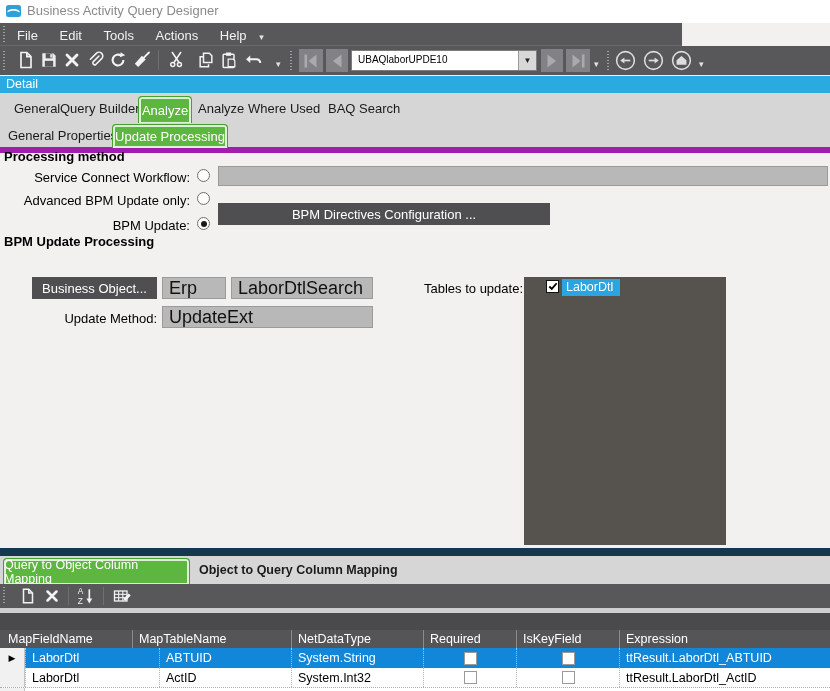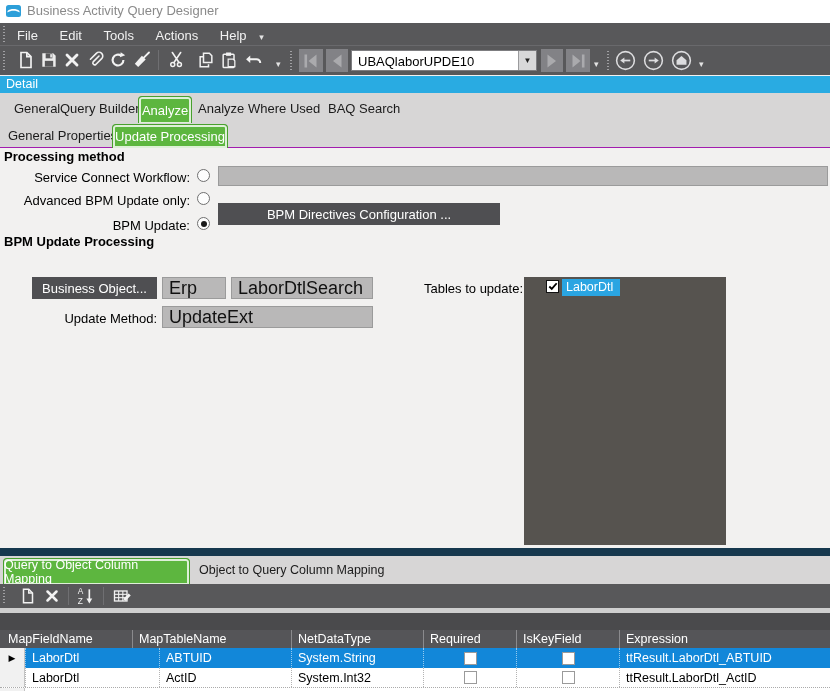--- a/index.html
+++ b/index.html
@@ -8,21 +8,21 @@
        background:#f2f1f0;-webkit-font-smoothing:antialiased;}
   .abs{position:absolute;}
   .grip{background-image:repeating-linear-gradient(to bottom,#a0a0a3 0 1px,transparent 1px 3px);width:2px;}
   .sep{width:1px;background:#6f6f72;}
   
   .chrome{background:#58585a;color:#f2f2f2;}
   .menu-item{display:inline-block;padding:3px 9px;cursor:default;}
   .caret{color:#e3e3e3;font-size:9px;line-height:1;}
   .icon{display:inline-flex;align-items:center;justify-content:center;}
   
-  .tabstrip{background:#d7d6d6;border-bottom:1px solid #a21caf;}
+  .tabstrip{background:#d7d6d6;border-bottom:6px solid #a21caf;}
   .tab-label{position:absolute;top:0;height:100%;display:flex;align-items:center;color:#1b1b1b;font-size:13px;}
   .tab-active{position:absolute;background:#5db63f;border:1px solid #48a02e;border-bottom:none;
       border-radius:4px 4px 0 0;box-shadow:inset 0 0 0 2px rgba(255,255,255,.8);
       color:#fff;display:flex;align-items:center;justify-content:center;font-size:13px;}
   
   .dis-field{background:#b9b8b8;border:1px solid #9b9b9b;font-size:18px;color:#111;
       display:flex;align-items:center;padding:0 6px;box-sizing:border-box;}
   .dark-btn{background:#4f4f52;color:#fff;display:flex;align-items:center;justify-content:center;
       font-size:13px;cursor:default;box-sizing:border-box;}
   .radio{width:13px;height:13px;border-radius:50%;background:#fdfdfd;border:1px solid #707070;box-sizing:border-box;position:absolute;}
@@ -52,21 +52,21 @@
   <div class="abs" style="left:0;top:0;width:830px;height:23px;background:#fff;">
     <span class="abs icon" style="left:6px;top:4px;width:15px;height:14px;">
       <svg width="15" height="14" viewBox="0 0 15 14">
           <rect x="0" y="1" width="15" height="12" rx="2.5" fill="#2d9fd9"></rect>
           <path d="M1.5 7c3-2.6 9-2.6 12 0v1.6c-3-2.6-9-2.6-12 0z" fill="#fff"></path>
         </svg>
     </span>
     <span class="abs" style="left:27px;top:3px;color:#8a8a8a;font-size:13px;">Business Activity Query Designer</span>
   </div>
 
-  <div class="abs chrome" style="left:0;top:23px;width:830px;height:22px;border-bottom:1px solid #69696c;">
+  <div class="abs chrome" style="left:0;top:23px;width:682px;height:22px;border-bottom:1px solid #69696c;">
     <div class="abs grip" style="left:3px;top:3px;height:16px;"></div>
     <div class="abs" style="left:8px;top:2px;">
       <span class="menu-item">File</span>
       <span class="menu-item">Edit</span>
       <span class="menu-item">Tools</span>
       <span class="menu-item">Actions</span>
       <span class="menu-item">Help</span>
       <span class="caret">▾</span>
     </div>
   </div>
@@ -153,21 +153,21 @@
       </div>
     <div class="abs navbtn" style="left:326px;top:3px;width:22px;height:23px;">
       <span class="icon">
           <svg width="12" height="14" viewBox="0 0 12 14">
             <polygon points="10.5,0.5 2,7 10.5,13.5" fill="#aaaaad"></polygon>
           </svg>
         </span>
       </div>
 
     <div class="abs" style="left:351px;top:4px;width:186px;height:21px;background:#fff;border:1px solid #7d7d80;box-sizing:border-box;">
-      <span class="abs" style="left:6px;top:3px;font-size:13px;color:#000;">UBAQlaborUPDE10</span>
+      <span class="abs" style="left:6px;top:3px;font-size:10px;color:#000;">UBAQlaborUPDE10</span>
       <span class="abs" style="right:0;top:0;width:17px;height:19px;background:#d8d8d9;border-left:1px solid #9b9b9d;display:flex;align-items:center;justify-content:center;">
         <span style="font-size:8px;color:#222;">▼</span>
         </span>
     </div>
 
     <div class="abs navbtn" style="left:541px;top:3px;width:22px;height:23px;">
       <span class="icon">
           <svg width="12" height="14" viewBox="0 0 12 14">
             <polygon points="1.5,0.5 10,7 1.5,13.5" fill="#aaaaad"></polygon>
           </svg>
@@ -230,21 +230,21 @@
 
   <div class="rlabel" style="left:0;top:170px;width:190px;text-align:right;">Service Connect Workflow:</div>
   <div class="radio abs" style="left:197px;top:169px;"></div>
   <div class="abs dis-field" style="left:218px;top:166px;width:610px;height:20px;"></div>
 
   <div class="rlabel" style="left:0;top:193px;width:190px;">Advanced BPM Update only:</div>
   <div class="radio abs" style="left:197px;top:192px;"></div>
 
   <div class="rlabel" style="left:0;top:218px;width:190px;">BPM Update:</div>
   <div class="radio sel abs" style="left:197px;top:217px;"></div>
-  <div class="abs dark-btn" style="left:218px;top:203px;width:282px;height:22px;">BPM Directives Configuration ...</div>
+  <div class="abs dark-btn" style="left:218px;top:203px;width:332px;height:22px;">BPM Directives Configuration ...</div>
 
   <div class="abs sec-title" style="left:4px;top:234px;">BPM Update Processing</div>
 
   <div class="abs dark-btn" style="left:32px;top:277px;width:125px;height:22px;">Business Object...</div>
   <div class="abs dis-field" style="left:162px;top:277px;width:64px;height:22px;">Erp</div>
   <div class="abs dis-field" style="left:231px;top:277px;width:142px;height:22px;">LaborDtlSearch</div>
 
   <div class="rlabel" style="left:0;top:311px;width:157px;">Update Method:</div>
   <div class="abs dis-field" style="left:162px;top:306px;width:211px;height:22px;">UpdateExt</div>
 
@@ -258,21 +258,21 @@
           </svg>
         </span>
       <span class="abs" style="left:38px;top:0;background:#2aa5e2;color:#fff;font-size:12.5px;padding:1px 7px 2px 4px;">LaborDtl</span>
     </div>
   </div>
 
   <div class="abs" style="left:0;top:548px;width:830px;height:8px;background:#16384e;"></div>
 
   <div class="abs tabstrip" style="left:0;top:556px;width:830px;height:28px;border-bottom:none;">
     <span class="tab-active" style="left:3px;top:2px;width:185px;height:26px;font-size:12.5px;">Query to Object Column Mapping</span>
-    <span class="tab-label" style="left:199px;font-size:12.5px;">Object to Query Column Mapping</span>
+    <span class="tab-label" style="left:199px;font-size:12.5px;font-weight:bold;">Object to Query Column Mapping</span>
   </div>
 
   <div class="abs chrome" style="left:0;top:584px;width:830px;height:24px;">
     <div class="abs grip" style="left:3px;top:3px;height:18px;"></div>
     <span class="abs icon" style="left:18px;top:2px;width:20px;height:20px;">
       <svg width="18" height="18" viewBox="0 0 24 24">
           <path d="M6 3h7l5 5v13H6z" fill="none" stroke="#f2f2f2" stroke-width="2"></path>
           <path d="M13 3v5h5" fill="none" stroke="#f2f2f2" stroke-width="2"></path>
         </svg>
       </span>

